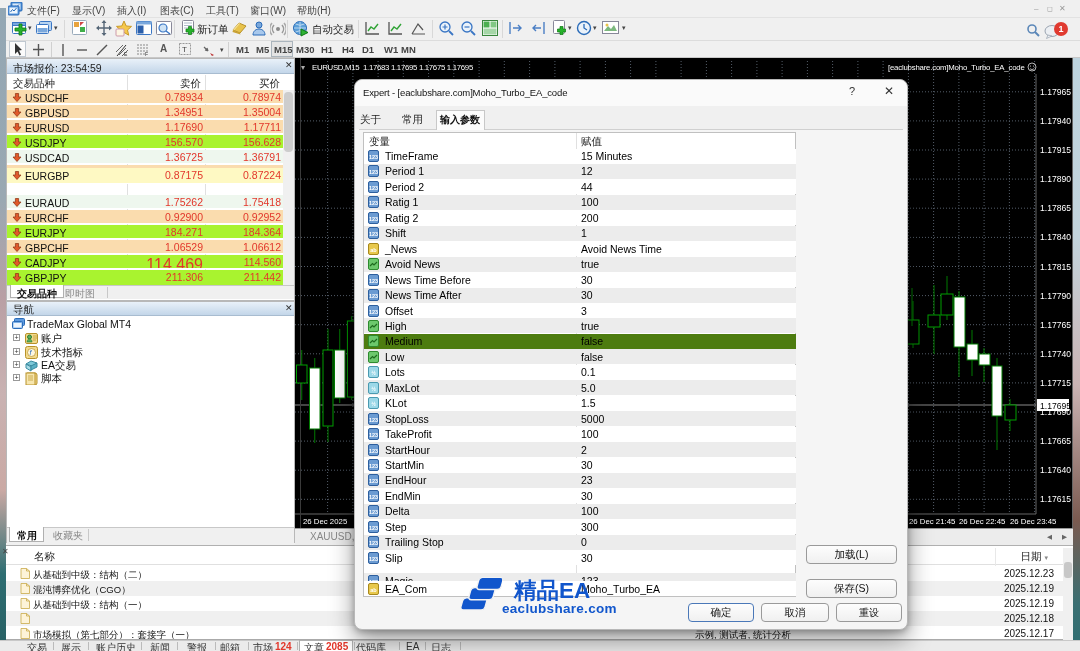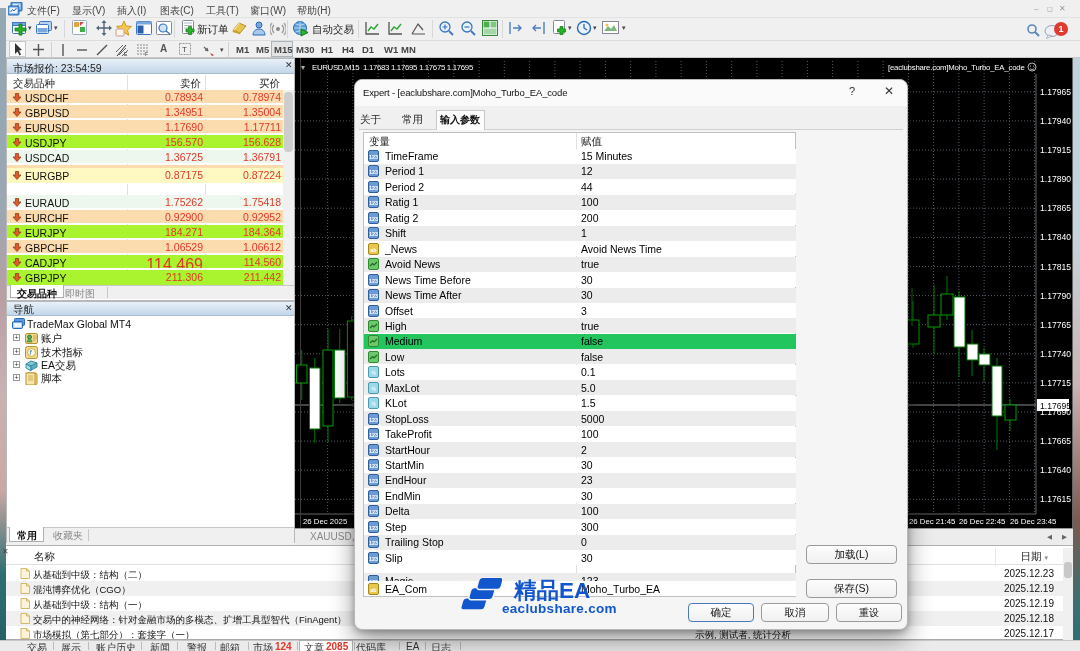--- a/index.html
+++ b/index.html
@@ -515,21 +515,20 @@
       <path d="M6.5 .5V3h3" fill="none" stroke="#c9a94a" stroke-width="0.8"></path>
     </svg>
     <div style="position:absolute;left:27px;top:2.5px;font-size:9.5px;color:#111">从基础到中级：结构（一）</div>
     <div style="position:absolute;left:960px;top:2px;width:88px;text-align:right;font-size:10px;color:#111">2025.12.19</div>
   </div>
 <div class="term-row" style="top:611px;left:6px;background:#f0f0f0">
     <svg style="position:absolute;left:14px;top:2px" width="10" height="11" viewBox="0 0 10 11">
       <path d="M1 .5h5.5L9.5 3v7.5h-8.5z" fill="#fdf3d8" stroke="#c9a94a" stroke-width="0.8"></path>
       <path d="M6.5 .5V3h3" fill="none" stroke="#c9a94a" stroke-width="0.8"></path>
     </svg>
-    <div style="position:absolute;left:27px;top:2.5px;font-size:9.5px;color:#111">交易中的神经网络：针对金融市场的多模态、扩增工具型智代（FinAgent）</div>
     <div style="position:absolute;left:960px;top:2px;width:88px;text-align:right;font-size:10px;color:#111">2025.12.18</div>
   </div>
 <div class="term-row" style="top:626px;left:6px;background:#fff">
     <svg style="position:absolute;left:14px;top:2px" width="10" height="11" viewBox="0 0 10 11">
       <path d="M1 .5h5.5L9.5 3v7.5h-8.5z" fill="#fdf3d8" stroke="#c9a94a" stroke-width="0.8"></path>
       <path d="M6.5 .5V3h3" fill="none" stroke="#c9a94a" stroke-width="0.8"></path>
     </svg>
     <div style="position:absolute;left:27px;top:2.5px;font-size:9.5px;color:#111">市场模拟（第七部分）：套接字（一）</div>
     <div style="position:absolute;left:960px;top:2px;width:88px;text-align:right;font-size:10px;color:#111">2025.12.17</div>
   </div>
@@ -635,21 +634,21 @@
     <span class="dlg-lab">Offset</span>
     <span class="dlg-val">3</span>
   </div>
 <div class="dlg-row" style="left:364px;top:318.4px;background:#ececec">
     <div class="dlg-ico" style="background:#6cc86c;border:1px solid #2e8b2e"><svg width="9" height="8" viewBox="0 0 9 8" style="margin-top:2px">
         <path d="M1 5l2.5-2.5L5 4l3-3" stroke="#1e6b1e" stroke-width="1.2" fill="none"></path>
       </svg></div>
     <span class="dlg-lab">High</span>
     <span class="dlg-val">true</span>
   </div>
-<div class="dlg-row" style="left:364px;top:333.9px;background:#22c55e">
+<div class="dlg-row" style="left:364px;top:333.9px;background:#4d7c0f">
     <div class="dlg-ico" style="background:#6cc86c;border:1px solid #2e8b2e"><svg width="9" height="8" viewBox="0 0 9 8" style="margin-top:2px">
         <path d="M1 5l2.5-2.5L5 4l3-3" stroke="#1e6b1e" stroke-width="1.2" fill="none"></path>
       </svg></div>
     <span class="dlg-lab">Medium</span>
     <span class="dlg-val">false</span>
   </div>
 <div class="dlg-row" style="left:364px;top:349.4px;background:#ececec">
     <div class="dlg-ico" style="background:#6cc86c;border:1px solid #2e8b2e"><svg width="9" height="8" viewBox="0 0 9 8" style="margin-top:2px">
         <path d="M1 5l2.5-2.5L5 4l3-3" stroke="#1e6b1e" stroke-width="1.2" fill="none"></path>
       </svg></div>

